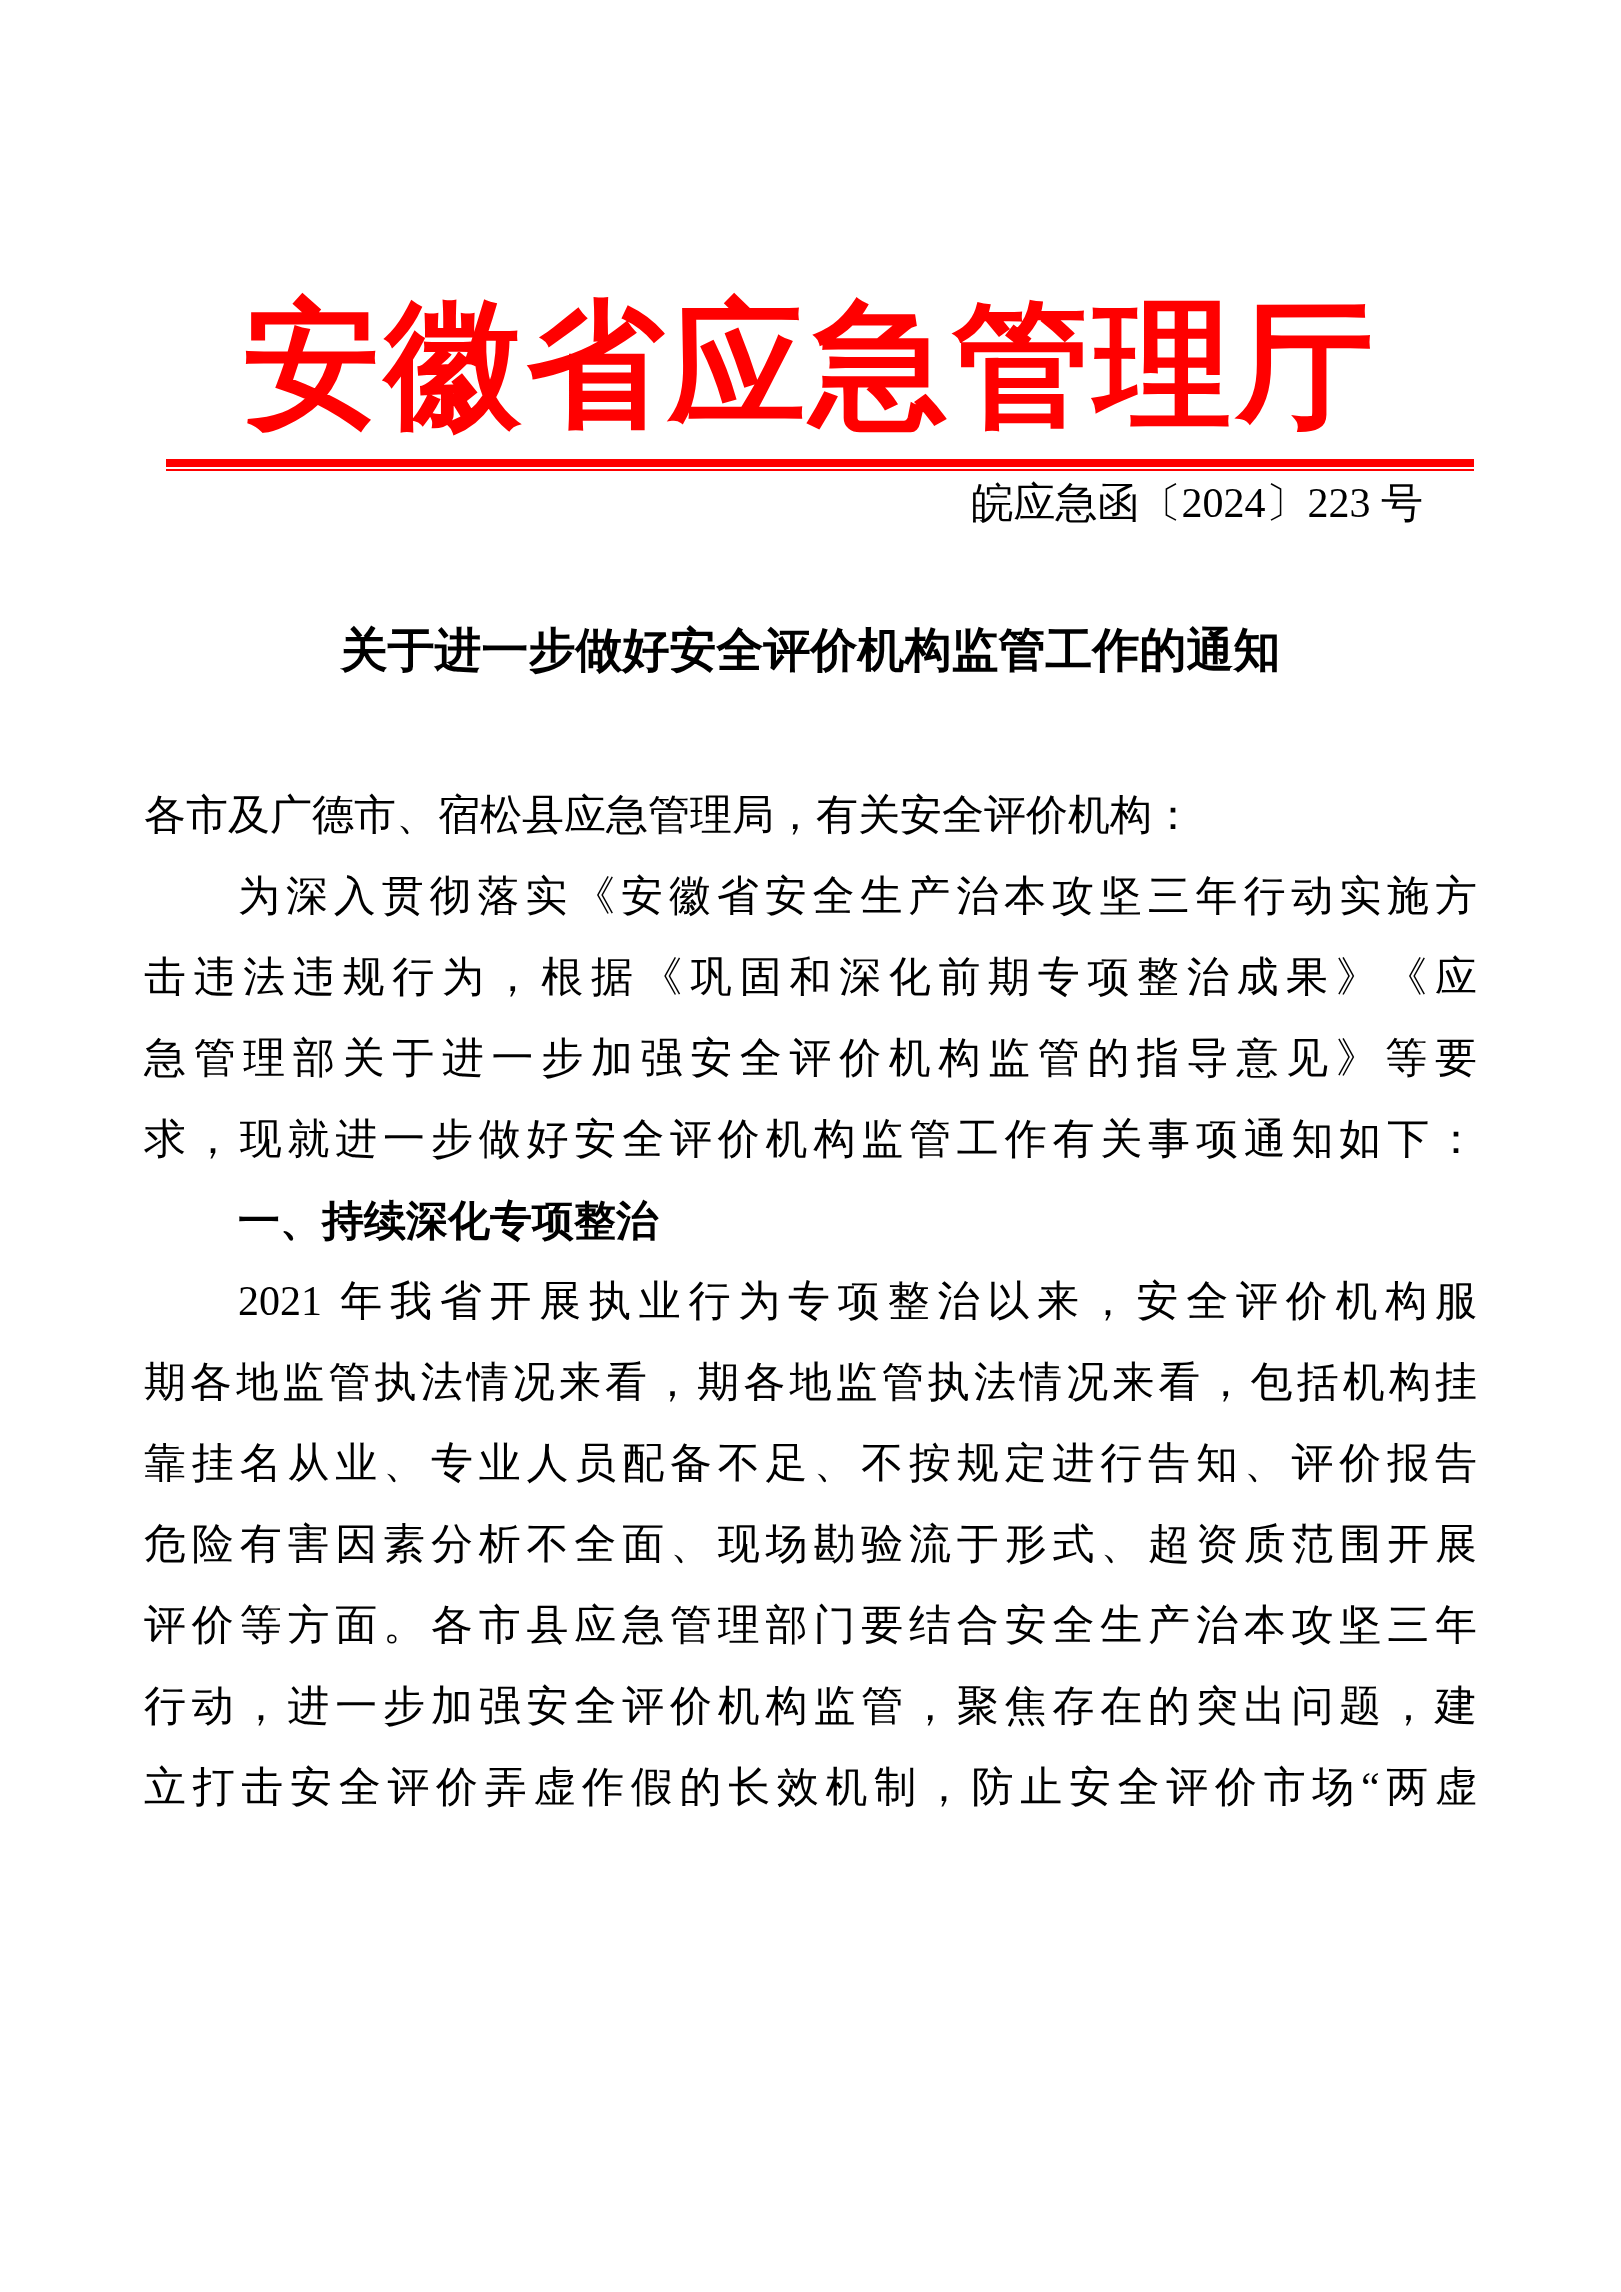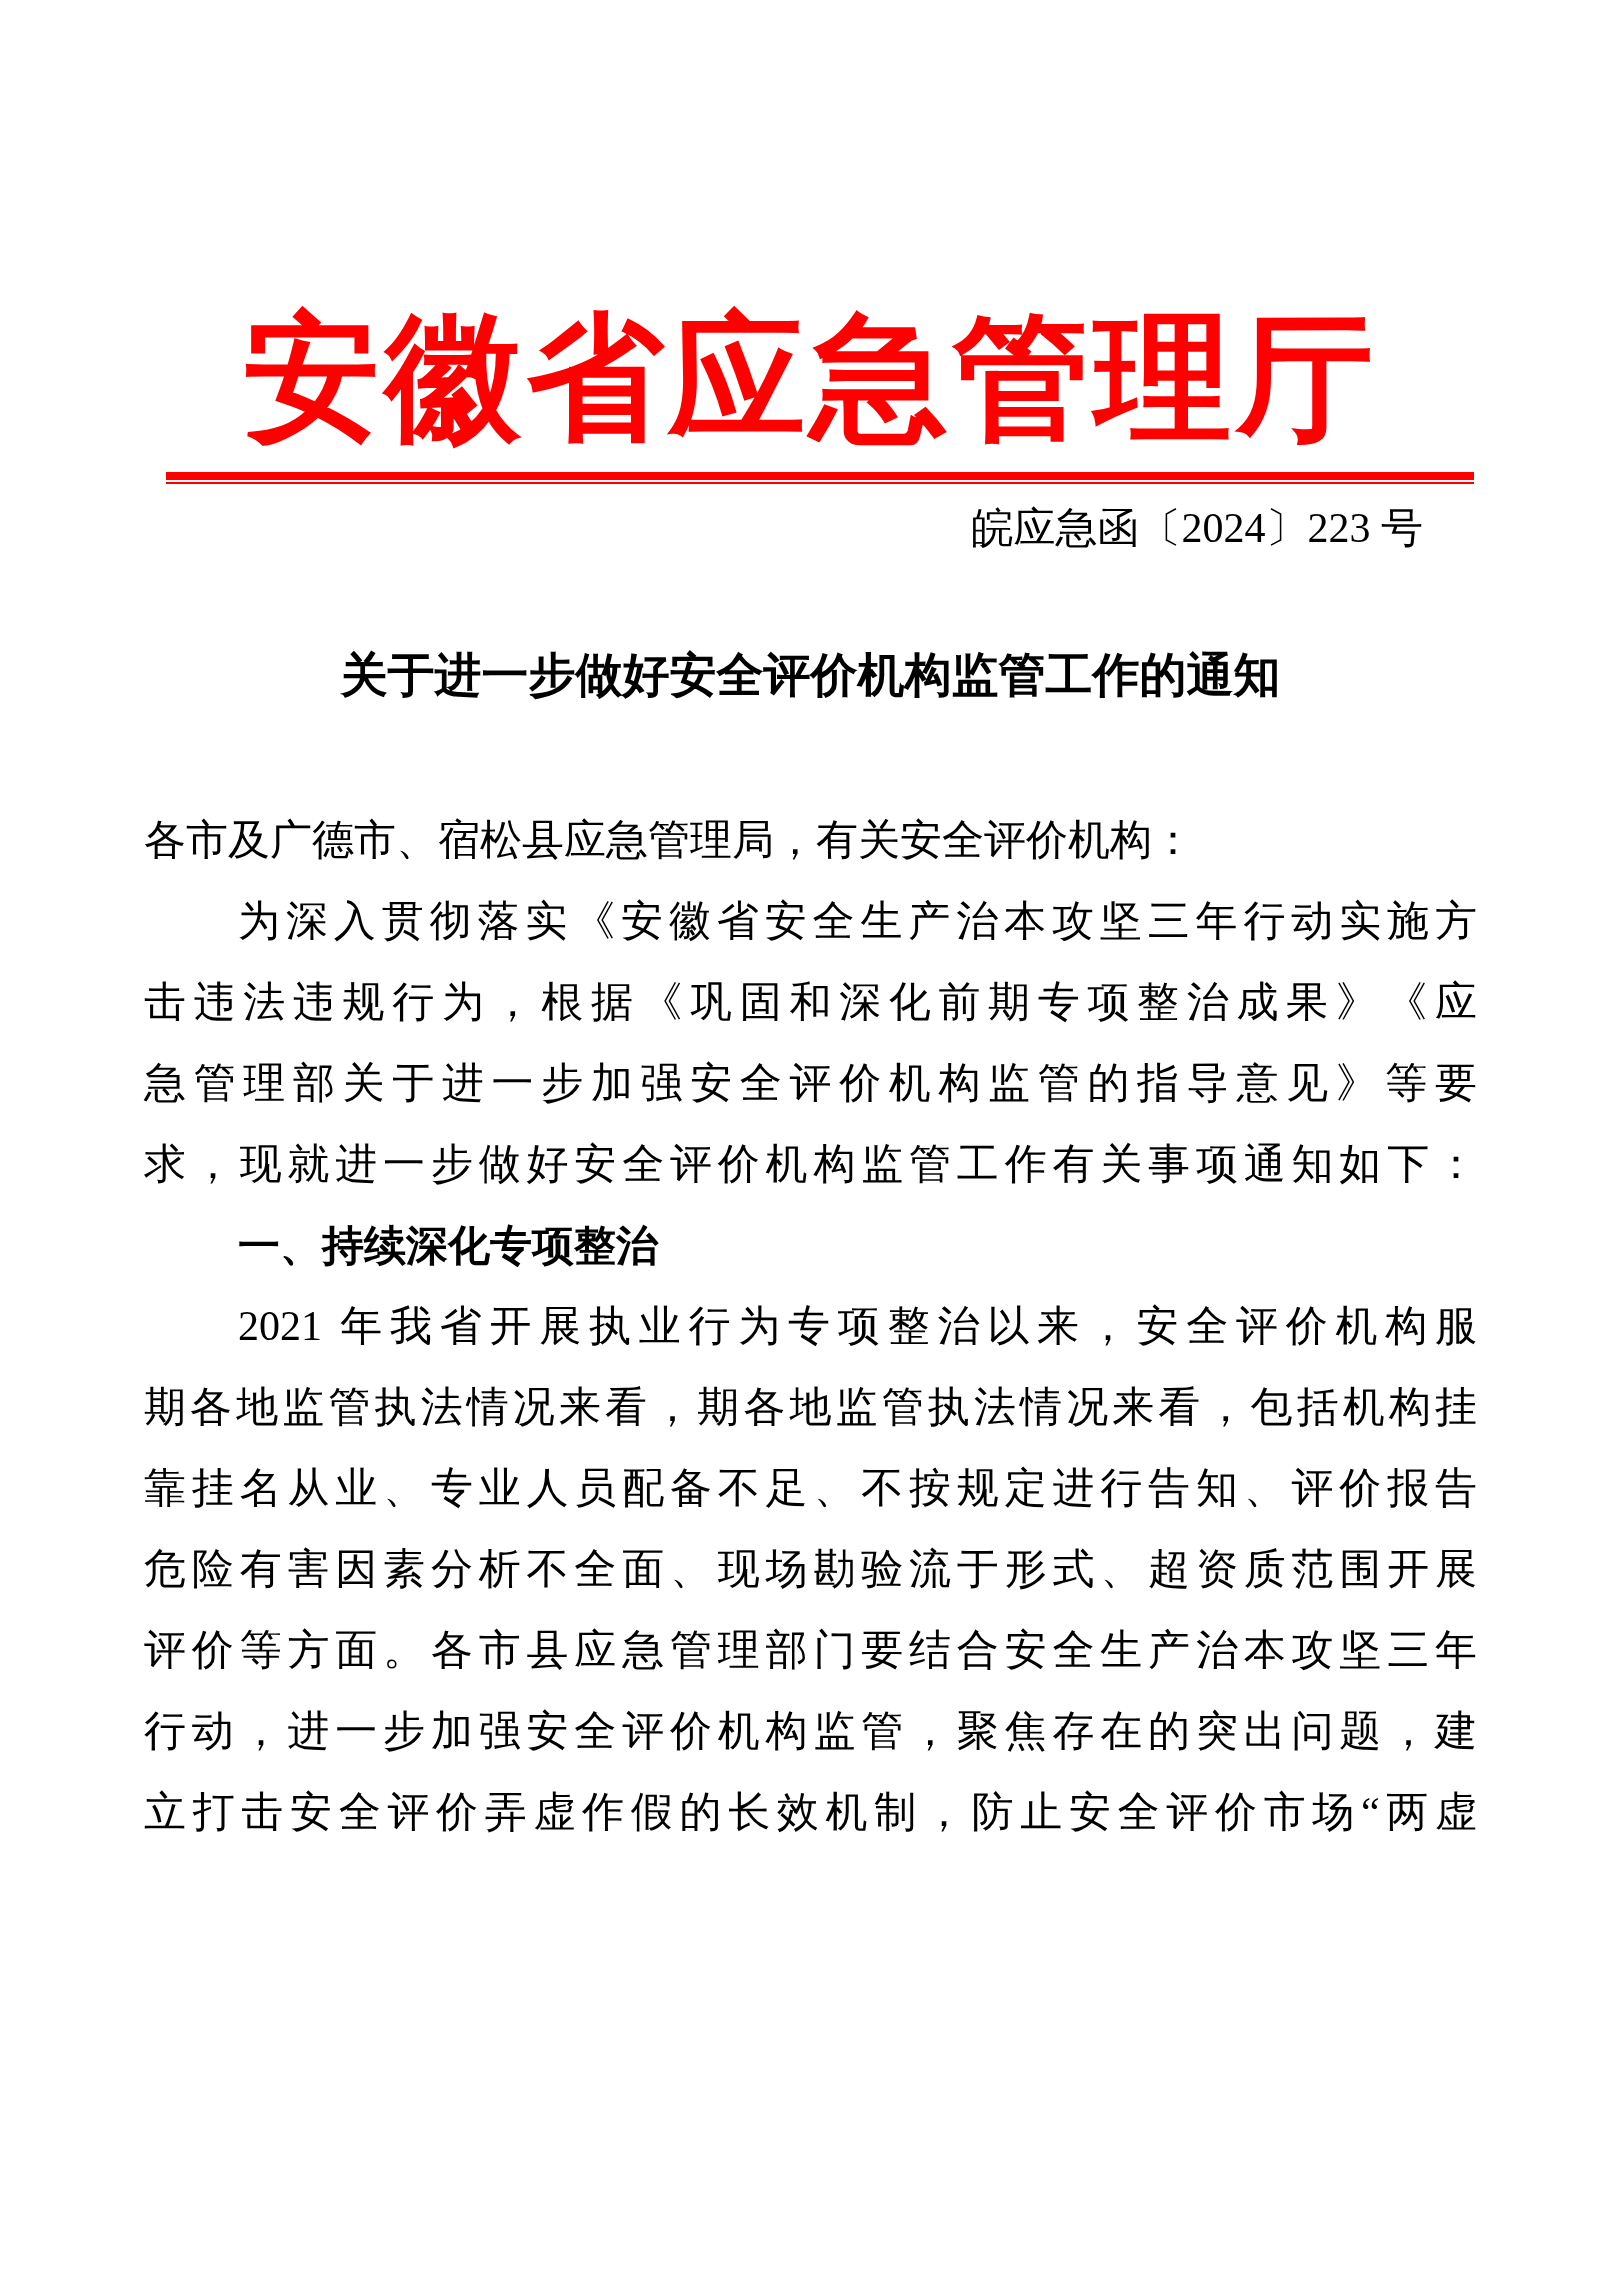--- a/index.html
+++ b/index.html
@@ -2,21 +2,21 @@
 <html><head>
 <meta charset="utf-8">
 <style>
   html, body { margin: 0; padding: 0; background: #ffffff; }
   .page {
     position: relative;
     width: 1621px;
     height: 2293px;
     background: #ffffff;
     box-sizing: border-box;
-    padding: 17px 144px;
+    padding: 4px 144px;
     overflow: hidden;
     font-family: "Liberation Serif", "DejaVu Serif", serif;
     color: #000000;
   }
   .letterhead {
     margin-top: 294px;
     font-size: 137px;
     line-height: 137px;
     font-weight: 900;
     letter-spacing: 4.9px;
@@ -26,21 +26,21 @@
   }
   .rule {
     margin-top: 23.5px;
     margin-left: 21.6px;
     width: 1308px;
     height: 2px;               
     border-top: 8.8px solid #ff0000;
     border-bottom: 2.9px solid #ff0000;
   }
   .doc-number {
-    margin-top: 15px;
+    margin-top: 3px;
     font-size: 42px;
     line-height: 59px;
     text-align: right;
     padding-right: 54px;
   }
   .doc-title {
     margin-top: 78px;
     font-size: 47px;
     line-height: 78px;
     font-weight: bold;

